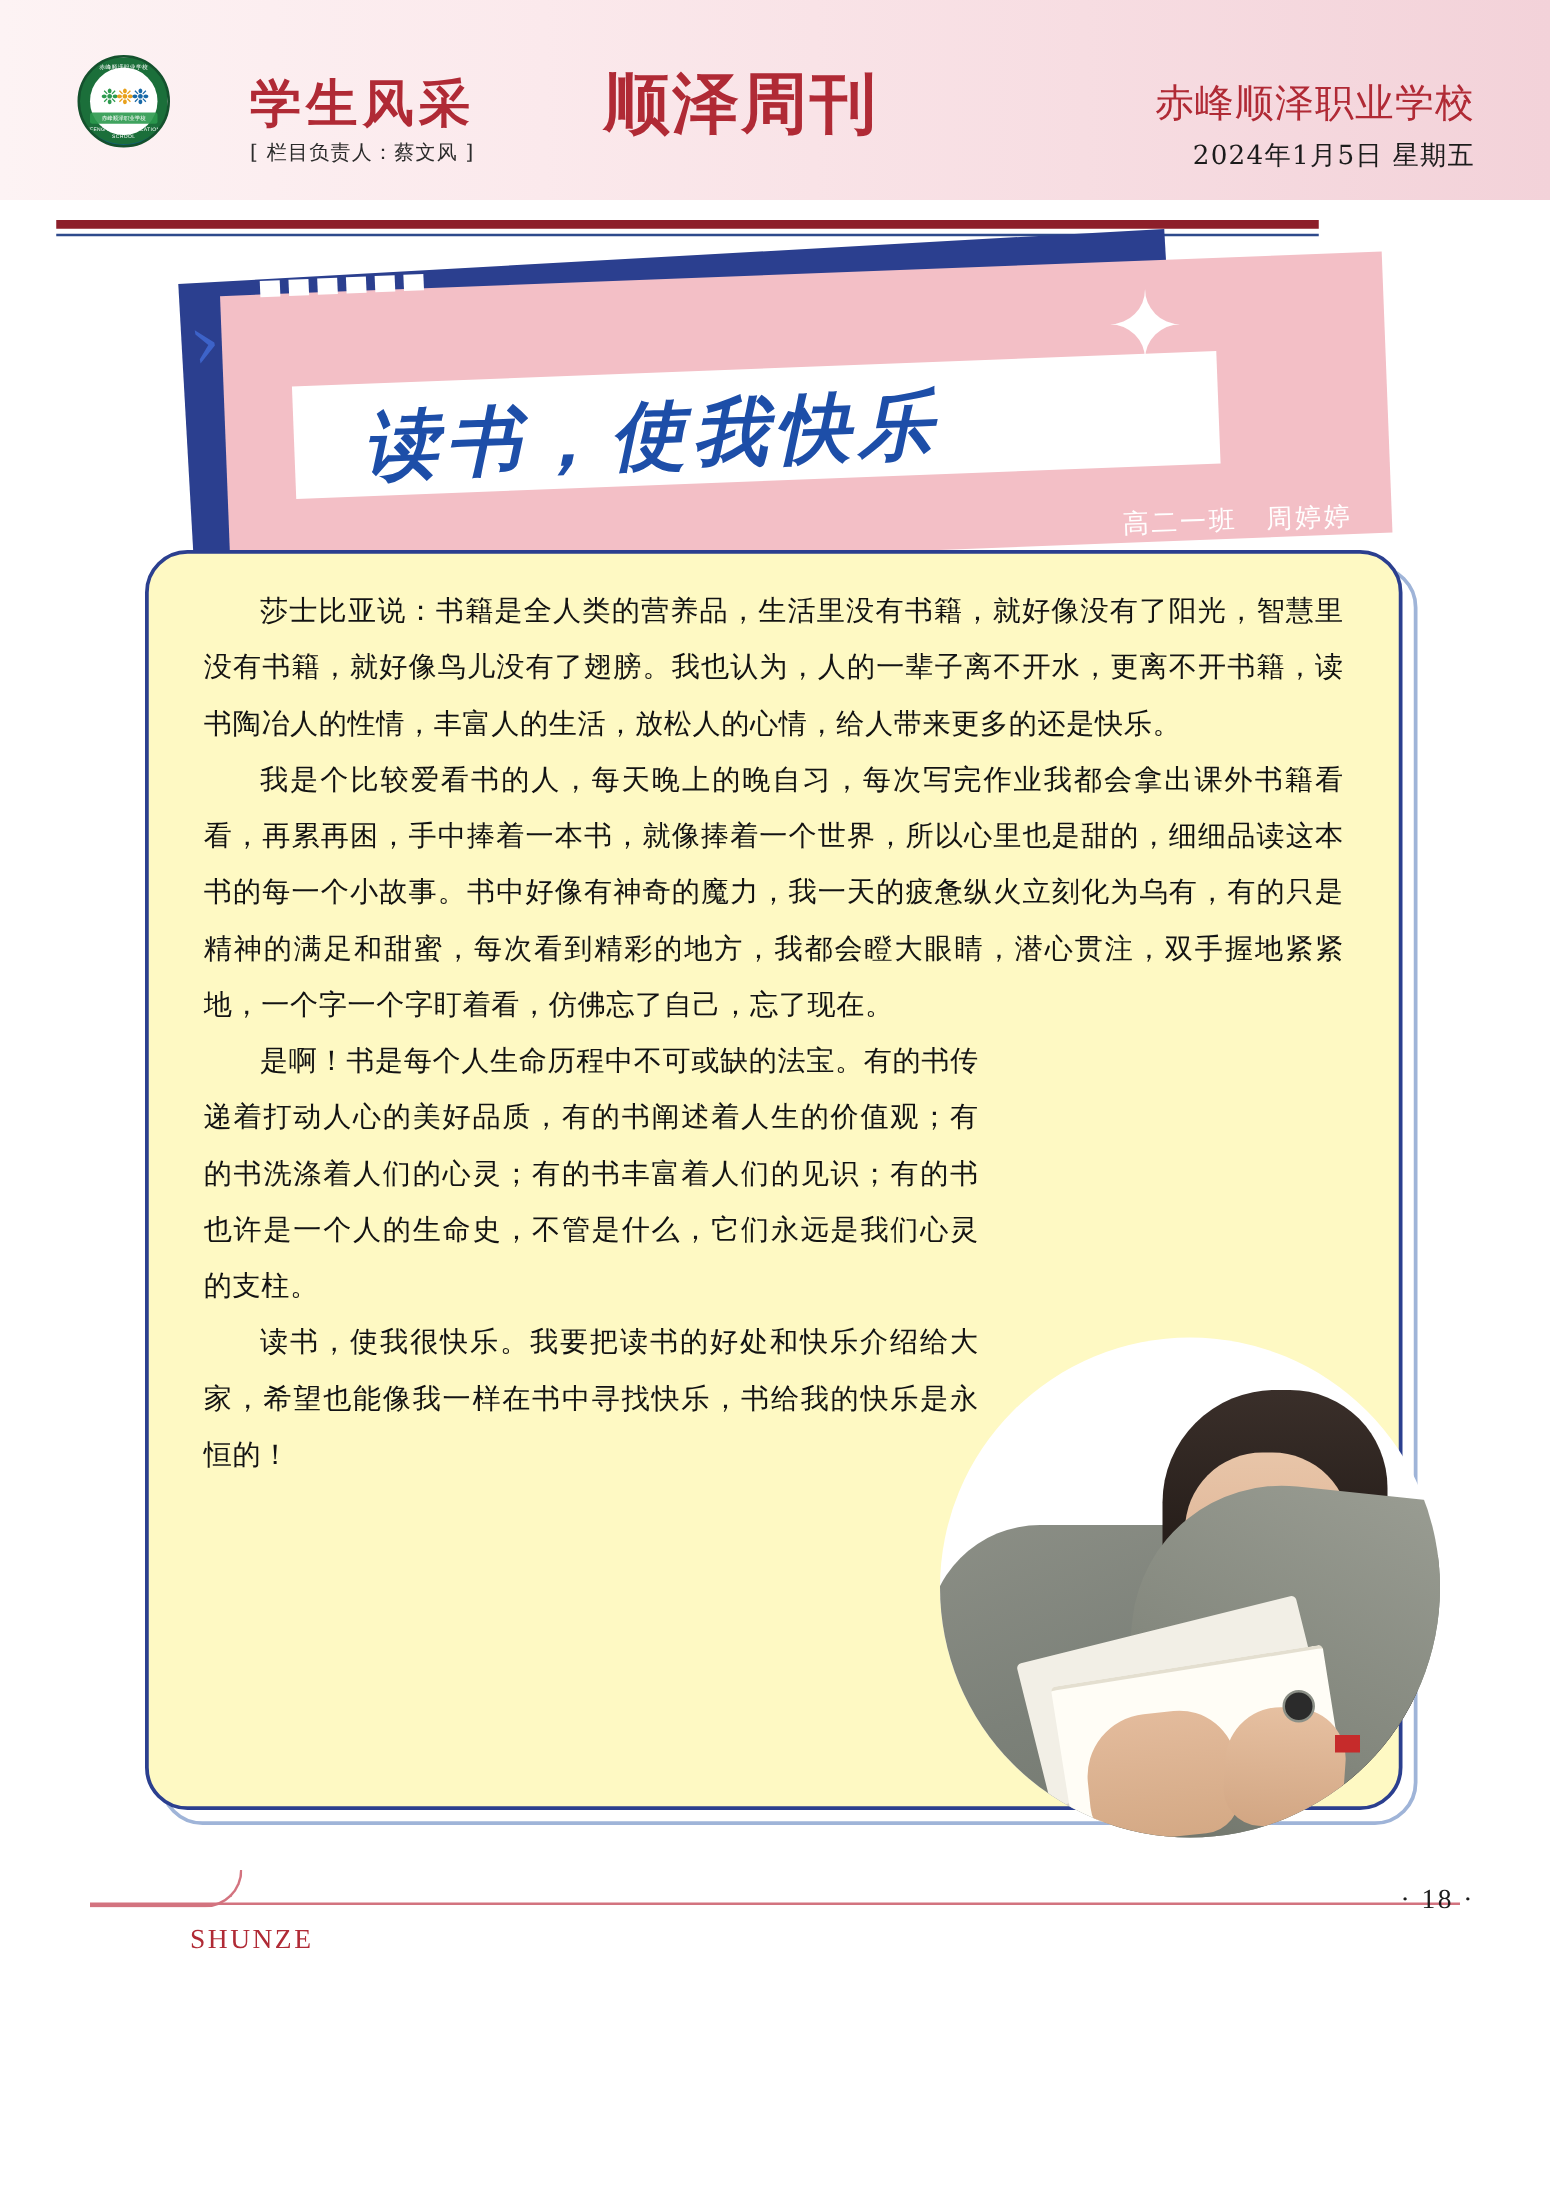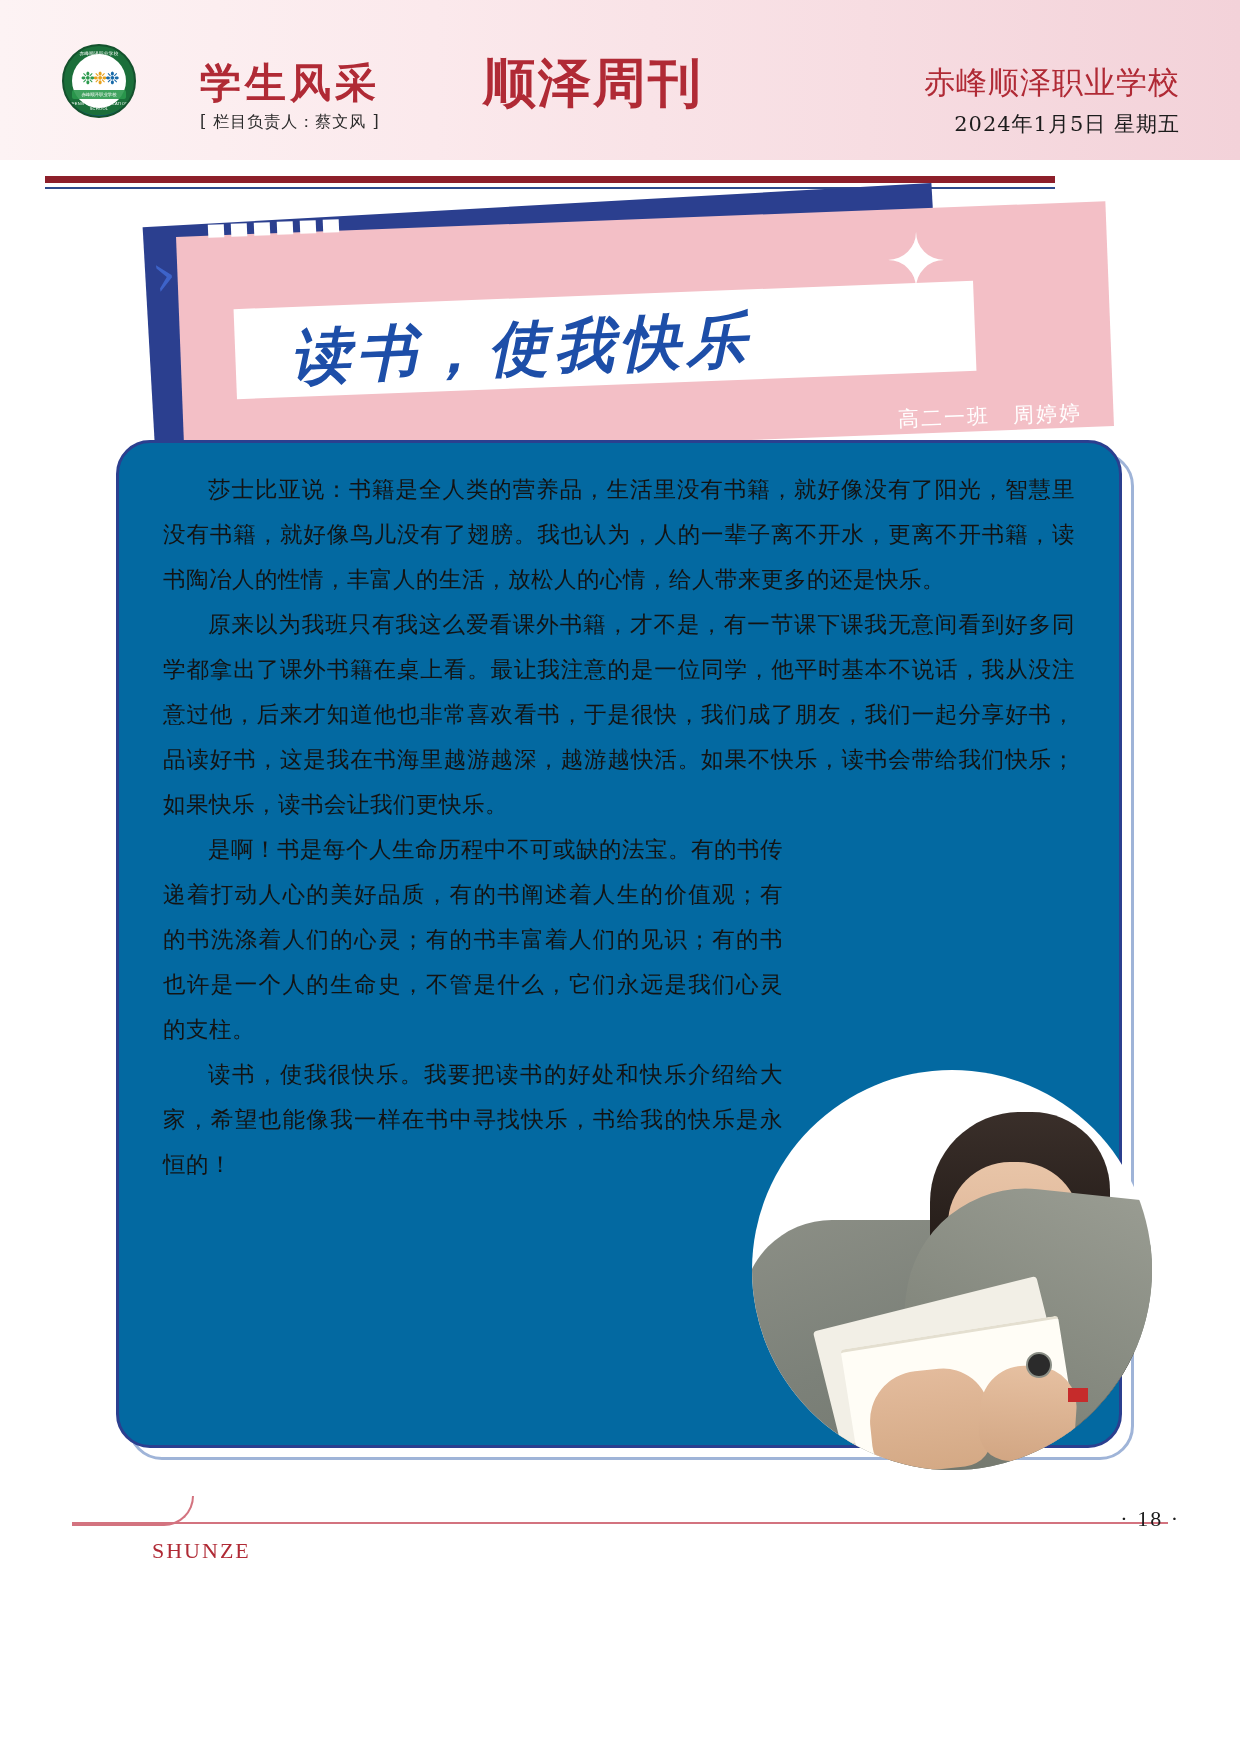--- a/index.html
+++ b/index.html
@@ -224,21 +224,21 @@
     border-radius: 34px;
     box-sizing: border-box;
   }
   .article-box {
     position: absolute;
     left: 116px; top: 440px;
     width: 1006px; height: 1008px;
     border: 3px solid #2b3f8f;
     border-radius: 34px;
     box-sizing: border-box;
-    background: #0369a1;
+    background: #fef9c3;
     padding: 24px 44px 0 44px;
   }
   .para {
     font-size: 22.5px;
     line-height: 45px;
     color: #131313;
     text-align: justify;
     text-indent: 2em;
     letter-spacing: .5px;
     font-family: "DejaVu Serif", serif;
@@ -459,21 +459,21 @@
   <div class="spark1">✦</div>
   <div class="spark2">✦</div>
   <div class="art-white"></div>
   <div class="art-title">读书，使我快乐</div>
   <div class="byline">高二一班　周婷婷</div>
 </div>
 
 <div class="article-shadow"></div>
 <div class="article-box">
   <p class="para">莎士比亚说：书籍是全人类的营养品，生活里没有书籍，就好像没有了阳光，智慧里没有书籍，就好像鸟儿没有了翅膀。我也认为，人的一辈子离不开水，更离不开书籍，读书陶冶人的性情，丰富人的生活，放松人的心情，给人带来更多的还是快乐。</p>
-  <p class="para">原来以为我班只有我这么爱看课外书籍，才不是，有一节课下课我无意间看到好多同学都拿出了课外书籍在桌上看。最让我注意的是一位同学，他平时基本不说话，我从没注意过他，后来才知道他也非常喜欢看书，于是很快，我们成了朋友，我们一起分享好书，品读好书，这是我在书海里越游越深，越游越快活。如果不快乐，读书会带给我们快乐；如果快乐，读书会让我们更快乐。</p>
+  <p class="para">我是个比较爱看书的人，每天晚上的晚自习，每次写完作业我都会拿出课外书籍看看，再累再困，手中捧着一本书，就像捧着一个世界，所以心里也是甜的，细细品读这本书的每一个小故事。书中好像有神奇的魔力，我一天的疲惫纵火立刻化为乌有，有的只是精神的满足和甜蜜，每次看到精彩的地方，我都会瞪大眼睛，潜心贯注，双手握地紧紧地，一个字一个字盯着看，仿佛忘了自己，忘了现在。</p>
   <p class="para narrow">是啊！书是每个人生命历程中不可或缺的法宝。有的书传递着打动人心的美好品质，有的书阐述着人生的价值观；有的书洗涤着人们的心灵；有的书丰富着人们的见识；有的书也许是一个人的生命史，不管是什么，它们永远是我们心灵的支柱。</p>
   <p class="para narrow">读书，使我很快乐。我要把读书的好处和快乐介绍给大家，希望也能像我一样在书中寻找快乐，书给我的快乐是永恒的！</p>
 </div>
 
 <div class="photo-wrap">
   <div class="photo-oval">
     <div class="ph-coat"></div>
     <div class="ph-hair"></div>
     <div class="ph-face"></div>
     <div class="ph-brow"></div>

